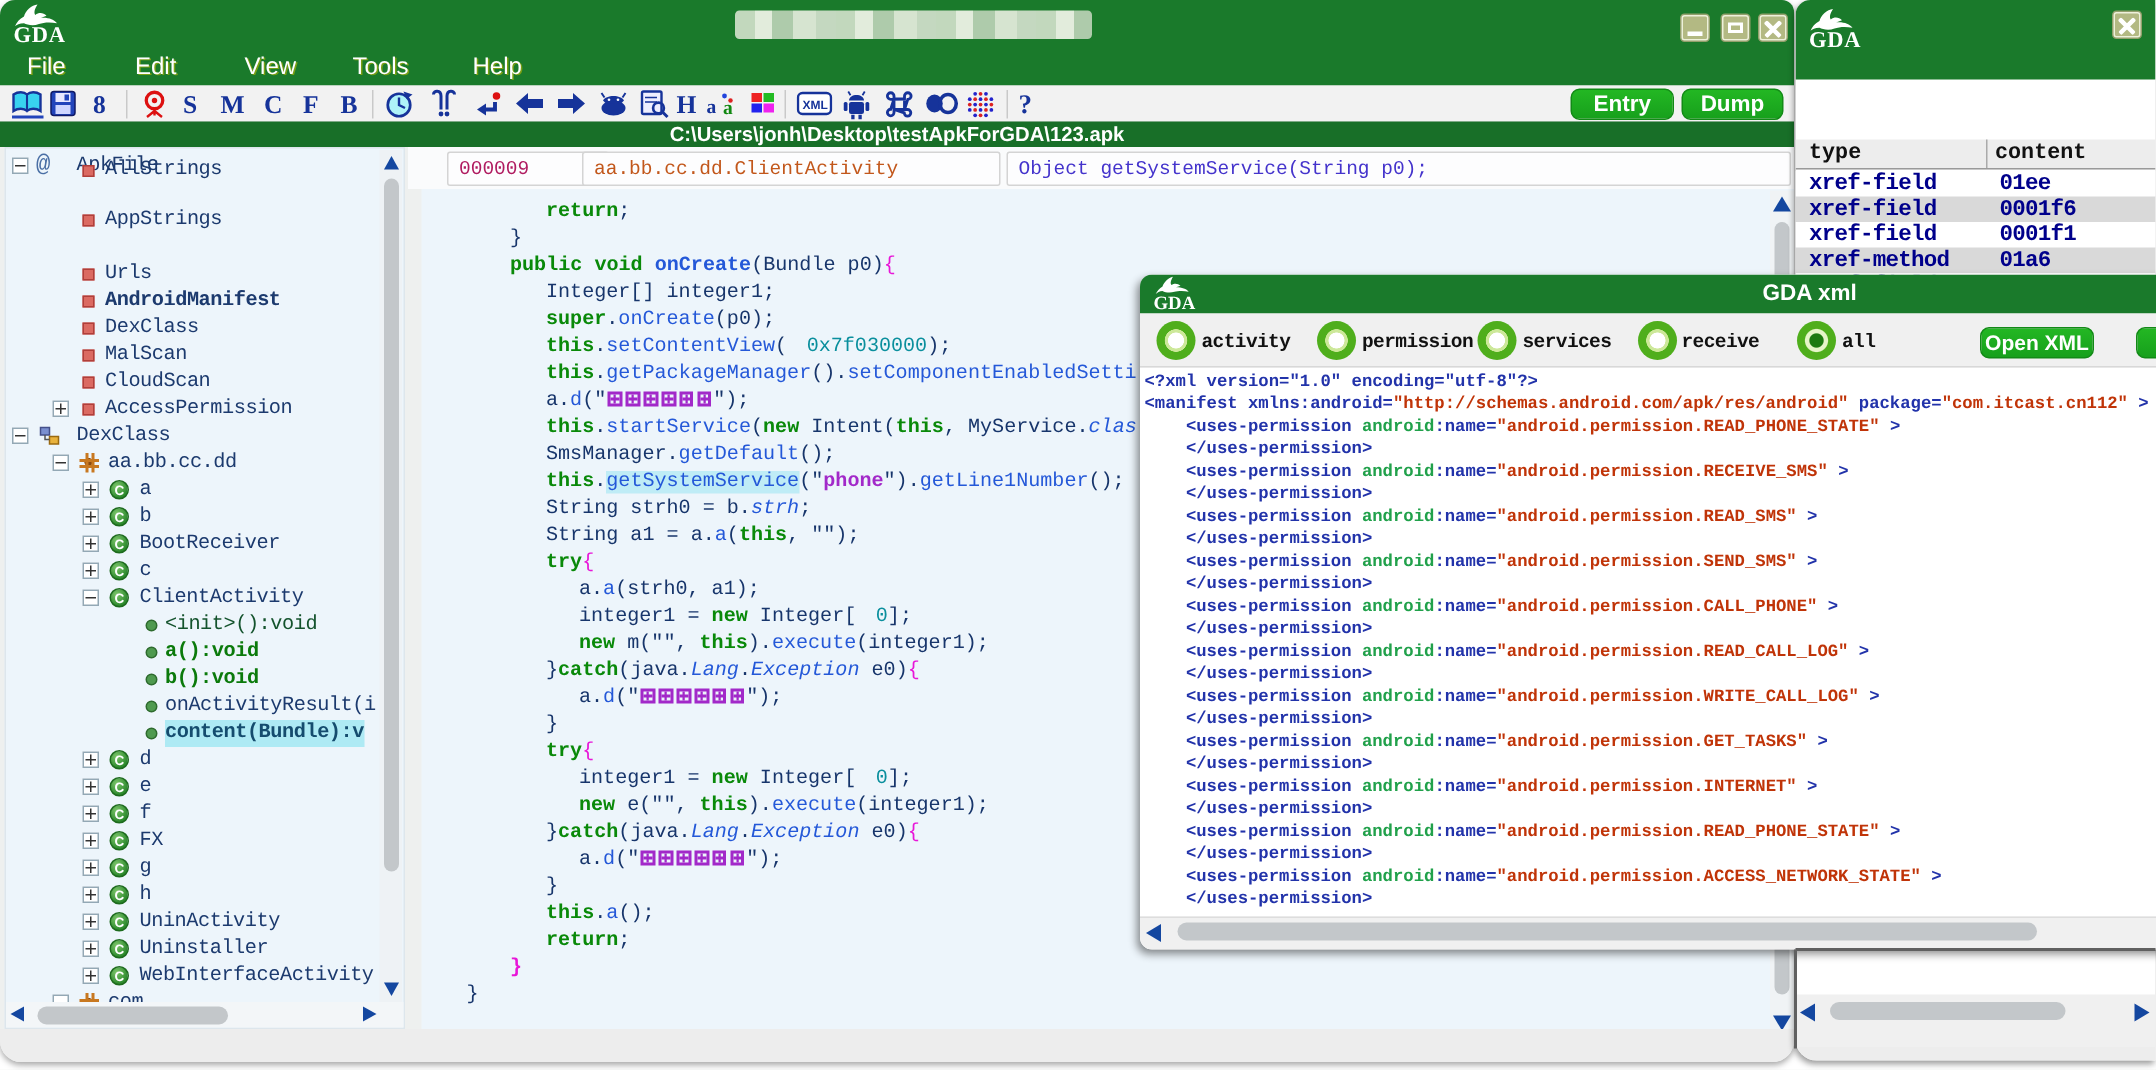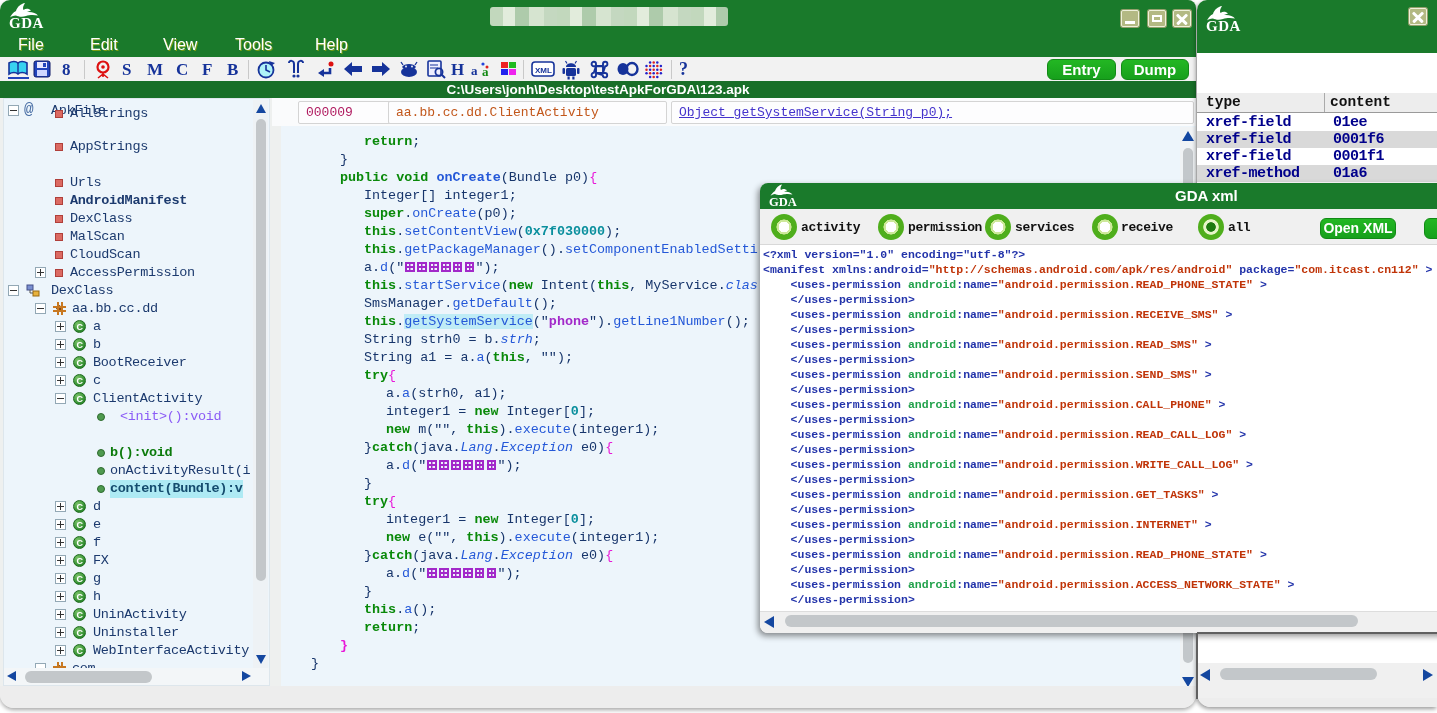--- a/index.html
+++ b/index.html
@@ -62,21 +62,21 @@
   line-height:21px; padding-left:7px; white-space:nowrap; overflow:hidden; }
 #codepanel { position:absolute; left:281px; top:126px; width:915px; height:560px;
   background:#edf5fb; overflow:hidden; }
 #code { position:absolute; left:30px; top:7px; font-family:"Liberation Mono",monospace;
   font-size:13.4px; line-height:18px; color:#17356b; white-space:pre; }
 #code div { height:18px; }
 .k  { color:#098909; font-weight:bold; }
 .m  { color:#2458d8; }
 .mi { color:#2458d8; font-style:italic; }
 .s  { color:#a229c9; font-weight:bold; }
-.n  { color:#0a8f9d; font-weight:bold; }
+.n  { color:#0a8f9d; font-weight:normal;margin-left:13px; }
 .br { color:#e816d8; }
 .brb{ color:#e816d8; font-weight:bold; }
 .hl { background:#bfecf6; }
 #xrefwin { position:absolute; left:1197px; top:0; width:240px; height:707px;
   background:#ffffff; border-radius:10px 0 0 14px; box-shadow:-1px 2px 4px rgba(0,0,0,.4);
   overflow:hidden; }
 #xreftitle { position:absolute; left:0; top:0; width:100%; height:53px; background:#1a7a2b; }
 #xreftable { position:absolute; left:0; top:53px; width:100%; height:200px;
   font-family:"Liberation Mono",monospace; font-weight:bold;margin-top:40px; }
 #xrefhead { position:absolute; left:0; top:0; width:100%; height:20px; background:#ededed;
@@ -317,21 +317,25 @@
         <span class="cico" style="left:69px">C</span>
         <span style="position:absolute;left:89px">c</span>
       </div>
 <div class="trow" style="left:0;top:291px;width:100%">
         <span class="exp" style="left:51px"></span>
         <span class="cico" style="left:69px">C</span>
         <span style="position:absolute;left:89px">ClientActivity</span>
       </div>
 <div class="trow" style="left:0;top:309px;width:100%">
         <span class="mdot" style="left:93px"></span>
-        <span style="position:absolute;left:116px;color:#8b5cf6;">&lt;init&gt;():void</span>
+        <span style="position:absolute;left:106px;color:#14532d;">&lt;init&gt;():void</span>
+      </div>
+<div class="trow" style="left:0;top:327px;width:100%">
+        <span class="mdot" style="left:93px"></span>
+        <span style="position:absolute;left:106px;color:#0b7a0b;font-weight:bold;">a():void</span>
       </div>
 <div class="trow" style="left:0;top:345px;width:100%">
         <span class="mdot" style="left:93px"></span>
         <span style="position:absolute;left:106px;color:#0b7a0b;font-weight:bold;">b():void</span>
       </div>
 <div class="trow" style="left:0;top:363px;width:100%">
         <span class="mdot" style="left:93px"></span>
         <span style="position:absolute;left:106px;">onActivityResult(i</span>
       </div>
 <div class="trow" style="left:0;top:381px;width:100%">
@@ -393,21 +397,21 @@
 <div class="sb-thumb" style="right:3px; top:20px; width:10px; height:462px;"></div>
 <div class="arr" style="right:3px; top:556px; border-left:5.5px solid transparent; border-right:5.5px solid transparent; border-top:9px solid #1447a0;"></div>
 <div class="sb-track" style="left:0; top:569px; width:267px; height:19px; background:#f3f6f8;"></div>
 <div class="arr" style="left:3px; top:572px; border-top:5.5px solid transparent; border-bottom:5.5px solid transparent; border-right:9px solid #1447a0;"></div>
 <div class="sb-thumb" style="left:21px; top:572px; width:127px; height:12px;"></div>
 <div class="arr" style="left:238px; top:572px; border-top:5.5px solid transparent; border-bottom:5.5px solid transparent; border-left:9px solid #1447a0;"></div>
   </div>
   <div id="codehead">
     <div class="hbox" style="left:3px; width:108px; color:#b01b60;margin-left:23px;">000009</div>
     <div class="hbox" style="left:116px; width:279px; color:#c2571b;">aa.bb.cc.dd.ClientActivity</div>
-    <div class="hbox" style="left:399px; width:523px; color:#4433cc;text-decoration:underline;">Object getSystemService(String p0);</div>
+    <div class="hbox" style="left:399px; width:523px; color:#4433cc;">Object getSystemService(String p0);</div>
   </div>
   <div id="codepanel">
     <div id="code"><div style="padding-left:53px"><span class="k">return</span>;</div><div style="padding-left:29px">}</div><div style="padding-left:29px"><span class="k">public</span> <span class="k">void</span> <span class="m" style="font-weight:bold">onCreate</span>(Bundle p0)<span class="br">{</span></div><div style="padding-left:53px">Integer[] integer1;</div><div style="padding-left:53px"><span class="k">super</span>.<span class="m">onCreate</span>(p0);</div><div style="padding-left:53px"><span class="k">this</span>.<span class="m">setContentView</span>(<span class="n">0x7f030000</span>);</div><div style="padding-left:53px"><span class="k">this</span>.<span class="m">getPackageManager</span>().<span class="m">setComponentEnabledSetti</span></div><div style="padding-left:53px">a.<span class="m">d</span>("<span class="s"><span style="display:inline-block;width:9.5px;height:10.5px;margin:0 1.2px;border:2px solid #a229c9;vertical-align:-1px;background:linear-gradient(#a229c9,#a229c9) 50% 0/1.5px 100% no-repeat,linear-gradient(#a229c9,#a229c9) 0 50%/100% 2px no-repeat;"></span><span style="display:inline-block;width:9.5px;height:10.5px;margin:0 1.2px;border:2px solid #a229c9;vertical-align:-1px;background:linear-gradient(#a229c9,#a229c9) 50% 0/1.5px 100% no-repeat,linear-gradient(#a229c9,#a229c9) 0 50%/100% 2px no-repeat;"></span><span style="display:inline-block;width:9.5px;height:10.5px;margin:0 1.2px;border:2px solid #a229c9;vertical-align:-1px;background:linear-gradient(#a229c9,#a229c9) 50% 0/1.5px 100% no-repeat,linear-gradient(#a229c9,#a229c9) 0 50%/100% 2px no-repeat;"></span><span style="display:inline-block;width:9.5px;height:10.5px;margin:0 1.2px;border:2px solid #a229c9;vertical-align:-1px;background:linear-gradient(#a229c9,#a229c9) 50% 0/1.5px 100% no-repeat,linear-gradient(#a229c9,#a229c9) 0 50%/100% 2px no-repeat;"></span><span style="display:inline-block;width:9.5px;height:10.5px;margin:0 1.2px;border:2px solid #a229c9;vertical-align:-1px;background:linear-gradient(#a229c9,#a229c9) 50% 0/1.5px 100% no-repeat,linear-gradient(#a229c9,#a229c9) 0 50%/100% 2px no-repeat;"></span><span style="display:inline-block;width:9.5px;height:10.5px;margin:0 1.2px;border:2px solid #a229c9;vertical-align:-1px;background:linear-gradient(#a229c9,#a229c9) 50% 0/1.5px 100% no-repeat,linear-gradient(#a229c9,#a229c9) 0 50%/100% 2px no-repeat;"></span></span>");</div><div style="padding-left:53px"><span class="k">this</span>.<span class="m">startService</span>(<span class="k">new</span> Intent(<span class="k">this</span>, MyService.<span class="mi">clas</span></div><div style="padding-left:53px">SmsManager.<span class="m">getDefault</span>();</div><div style="padding-left:53px"><span class="k">this</span>.<span class="m hl">getSystemService</span>("<span class="s">phone</span>").<span class="m">getLine1Number</span>();</div><div style="padding-left:53px">String strh0 = b.<span class="mi">strh</span>;</div><div style="padding-left:53px">String a1 = a.<span class="m">a</span>(<span class="k">this</span>, "");</div><div style="padding-left:53px"><span class="k">try</span><span class="br">{</span></div><div style="padding-left:75px">a.<span class="m">a</span>(strh0, a1);</div><div style="padding-left:75px">integer1 = <span class="k">new</span> Integer[<span class="n">0</span>];</div><div style="padding-left:75px"><span class="k">new</span> m("", <span class="k">this</span>).<span class="m">execute</span>(integer1);</div><div style="padding-left:53px">}<span class="k">catch</span>(java.<span class="mi">Lang</span>.<span class="mi">Exception</span> e0)<span class="br">{</span></div><div style="padding-left:75px">a.<span class="m">d</span>("<span class="s"><span style="display:inline-block;width:9.5px;height:10.5px;margin:0 1.2px;border:2px solid #a229c9;vertical-align:-1px;background:linear-gradient(#a229c9,#a229c9) 50% 0/1.5px 100% no-repeat,linear-gradient(#a229c9,#a229c9) 0 50%/100% 2px no-repeat;"></span><span style="display:inline-block;width:9.5px;height:10.5px;margin:0 1.2px;border:2px solid #a229c9;vertical-align:-1px;background:linear-gradient(#a229c9,#a229c9) 50% 0/1.5px 100% no-repeat,linear-gradient(#a229c9,#a229c9) 0 50%/100% 2px no-repeat;"></span><span style="display:inline-block;width:9.5px;height:10.5px;margin:0 1.2px;border:2px solid #a229c9;vertical-align:-1px;background:linear-gradient(#a229c9,#a229c9) 50% 0/1.5px 100% no-repeat,linear-gradient(#a229c9,#a229c9) 0 50%/100% 2px no-repeat;"></span><span style="display:inline-block;width:9.5px;height:10.5px;margin:0 1.2px;border:2px solid #a229c9;vertical-align:-1px;background:linear-gradient(#a229c9,#a229c9) 50% 0/1.5px 100% no-repeat,linear-gradient(#a229c9,#a229c9) 0 50%/100% 2px no-repeat;"></span><span style="display:inline-block;width:9.5px;height:10.5px;margin:0 1.2px;border:2px solid #a229c9;vertical-align:-1px;background:linear-gradient(#a229c9,#a229c9) 50% 0/1.5px 100% no-repeat,linear-gradient(#a229c9,#a229c9) 0 50%/100% 2px no-repeat;"></span><span style="display:inline-block;width:9.5px;height:10.5px;margin:0 1.2px;border:2px solid #a229c9;vertical-align:-1px;background:linear-gradient(#a229c9,#a229c9) 50% 0/1.5px 100% no-repeat,linear-gradient(#a229c9,#a229c9) 0 50%/100% 2px no-repeat;"></span></span>");</div><div style="padding-left:53px">}</div><div style="padding-left:53px"><span class="k">try</span><span class="br">{</span></div><div style="padding-left:75px">integer1 = <span class="k">new</span> Integer[<span class="n">0</span>];</div><div style="padding-left:75px"><span class="k">new</span> e("", <span class="k">this</span>).<span class="m">execute</span>(integer1);</div><div style="padding-left:53px">}<span class="k">catch</span>(java.<span class="mi">Lang</span>.<span class="mi">Exception</span> e0)<span class="br">{</span></div><div style="padding-left:75px">a.<span class="m">d</span>("<span class="s"><span style="display:inline-block;width:9.5px;height:10.5px;margin:0 1.2px;border:2px solid #a229c9;vertical-align:-1px;background:linear-gradient(#a229c9,#a229c9) 50% 0/1.5px 100% no-repeat,linear-gradient(#a229c9,#a229c9) 0 50%/100% 2px no-repeat;"></span><span style="display:inline-block;width:9.5px;height:10.5px;margin:0 1.2px;border:2px solid #a229c9;vertical-align:-1px;background:linear-gradient(#a229c9,#a229c9) 50% 0/1.5px 100% no-repeat,linear-gradient(#a229c9,#a229c9) 0 50%/100% 2px no-repeat;"></span><span style="display:inline-block;width:9.5px;height:10.5px;margin:0 1.2px;border:2px solid #a229c9;vertical-align:-1px;background:linear-gradient(#a229c9,#a229c9) 50% 0/1.5px 100% no-repeat,linear-gradient(#a229c9,#a229c9) 0 50%/100% 2px no-repeat;"></span><span style="display:inline-block;width:9.5px;height:10.5px;margin:0 1.2px;border:2px solid #a229c9;vertical-align:-1px;background:linear-gradient(#a229c9,#a229c9) 50% 0/1.5px 100% no-repeat,linear-gradient(#a229c9,#a229c9) 0 50%/100% 2px no-repeat;"></span><span style="display:inline-block;width:9.5px;height:10.5px;margin:0 1.2px;border:2px solid #a229c9;vertical-align:-1px;background:linear-gradient(#a229c9,#a229c9) 50% 0/1.5px 100% no-repeat,linear-gradient(#a229c9,#a229c9) 0 50%/100% 2px no-repeat;"></span><span style="display:inline-block;width:9.5px;height:10.5px;margin:0 1.2px;border:2px solid #a229c9;vertical-align:-1px;background:linear-gradient(#a229c9,#a229c9) 50% 0/1.5px 100% no-repeat,linear-gradient(#a229c9,#a229c9) 0 50%/100% 2px no-repeat;"></span></span>");</div><div style="padding-left:53px">}</div><div style="padding-left:53px"><span class="k">this</span>.<span class="m">a</span>();</div><div style="padding-left:53px"><span class="k">return</span>;</div><div style="padding-left:29px"><span class="brb">}</span></div><div style="padding-left:0px">}</div></div>
   </div>
   <div class="sb-track" style="left:1180px; top:127px; width:16px; height:560px; background:#f0f3f5;"></div>
   <div class="arr" style="left:1182px; top:131px; border-left:6px solid transparent; border-right:6px solid transparent; border-bottom:10px solid #1447a0;"></div>
   <div class="sb-thumb" style="left:1183px; top:148px; width:10px; height:515px;"></div>
   <div class="arr" style="left:1182px; top:677px; border-left:6px solid transparent; border-right:6px solid transparent; border-top:10px solid #1447a0;"></div>
   <div id="footer" class="abs" style="left:0; top:686px; width:1196px; height:22px; background:#ededed;"></div>
 </div>

